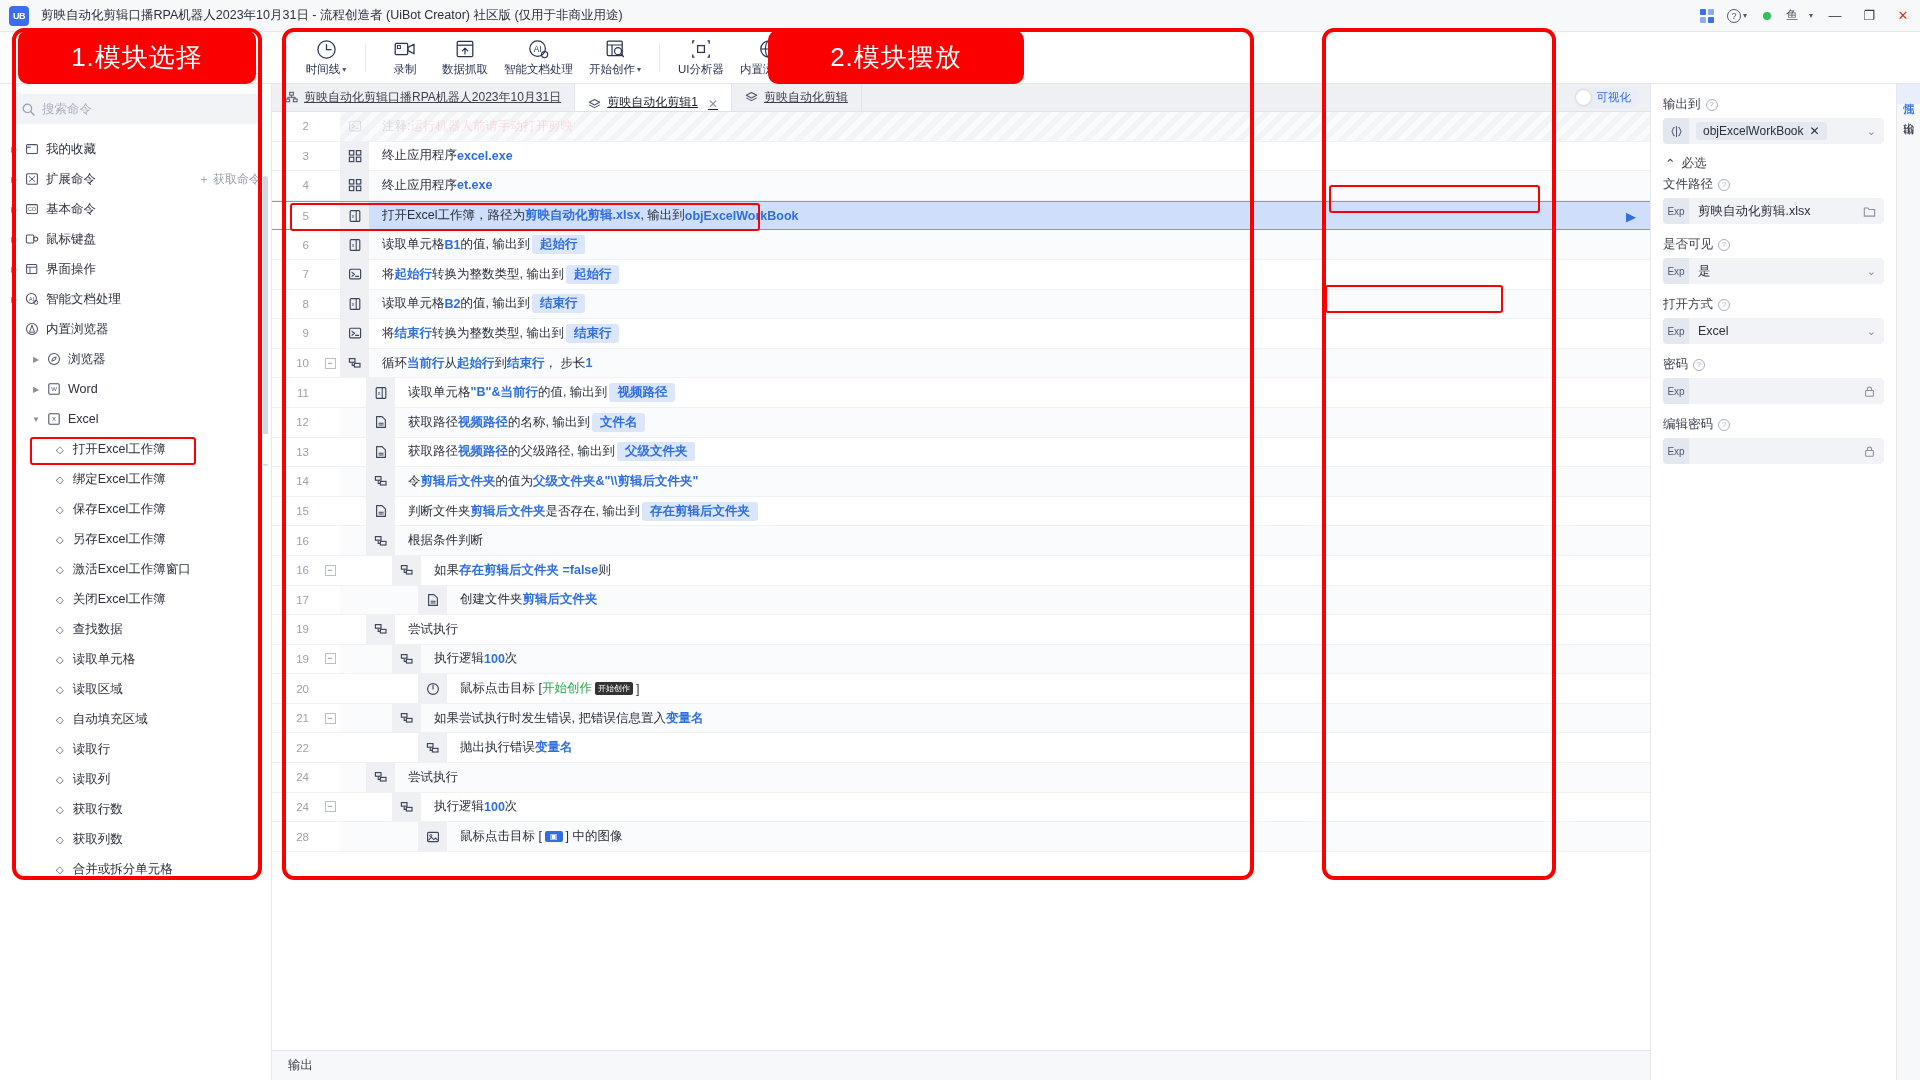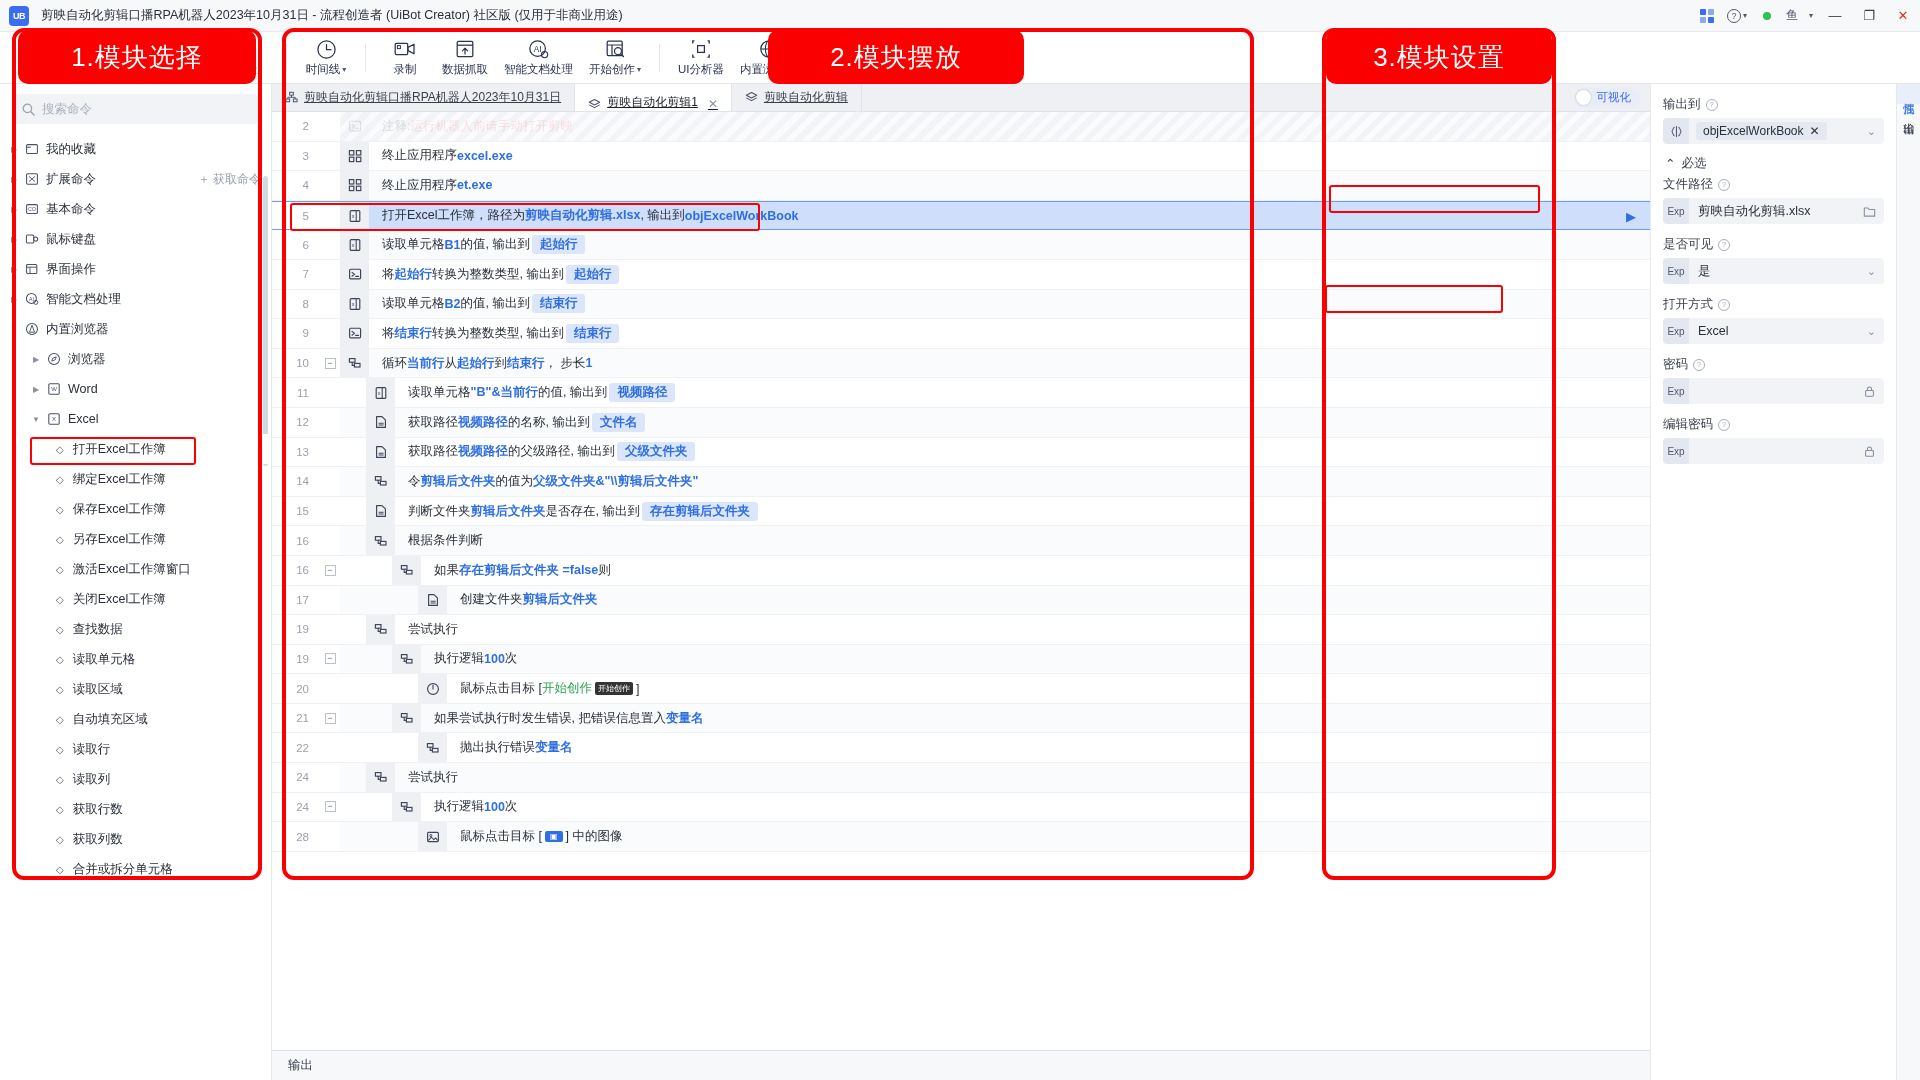--- a/index.html
+++ b/index.html
@@ -1141,20 +1141,19 @@
     <div class="vtab">输出</div>
   </div>
 
   <div class="ann" style="left:12px; top:28px; width:250px; height:852px;"></div>
   <div class="ann-title" style="left:18px; top:30px; width:238px; height:54px;">1.模块选择</div>
 
   <div class="ann" style="left:282px; top:28px; width:972px; height:852px;"></div>
   <div class="ann-title" style="left:768px; top:30px; width:256px; height:54px;">2.模块摆放</div>
 
   <div class="ann" style="left:1322px; top:28px; width:234px; height:852px;"></div>
-  <div class="ann-title" style="left:1326px; top:30px; width:226px; height:54px;">3.模块设置</div>
 
   <div class="redbox" style="left:30px; top:437px; width:166px; height:28px;"></div>
   <div class="redbox" style="left:290px; top:203px; width:470px; height:28px;"></div>
   <div class="redbox" style="left:1329px; top:185px; width:211px; height:28px;"></div>
   <div class="redbox" style="left:1325px; top:285px; width:178px; height:28px;"></div>
 
 </div>
 
 </body></html>

